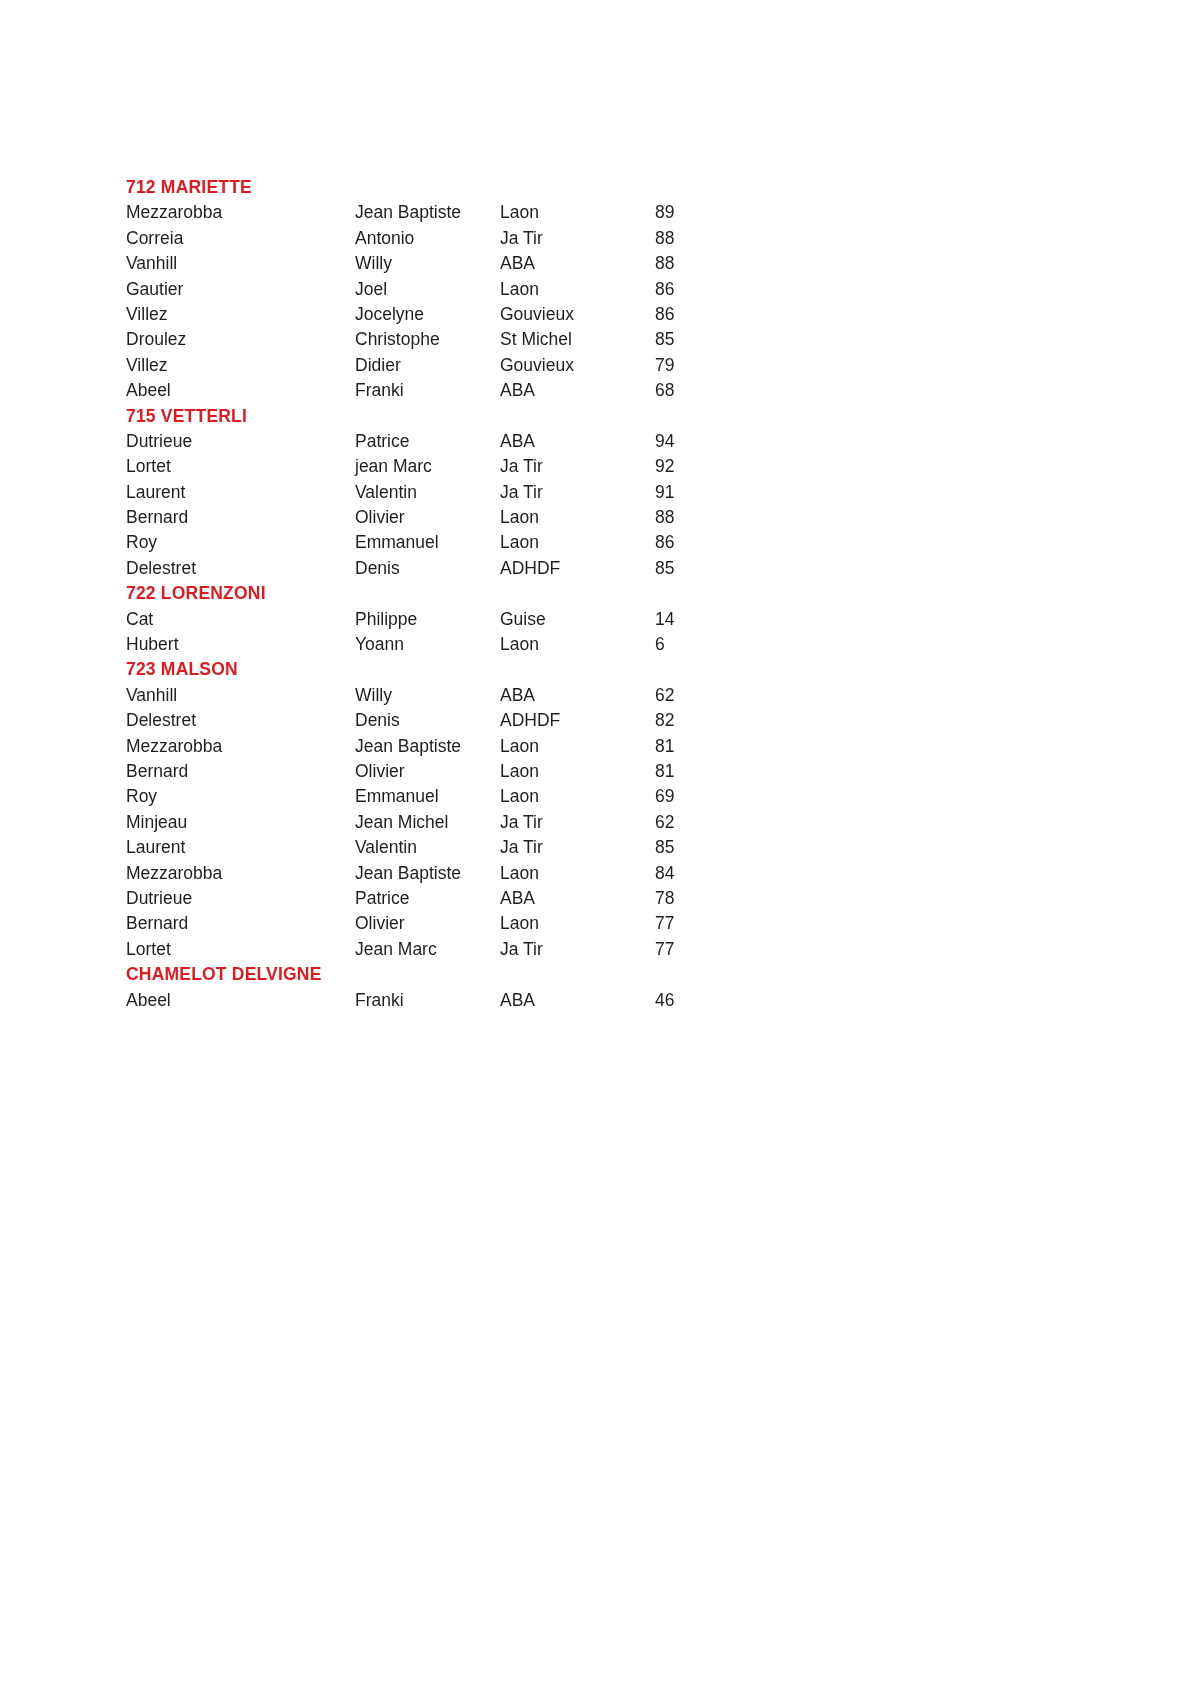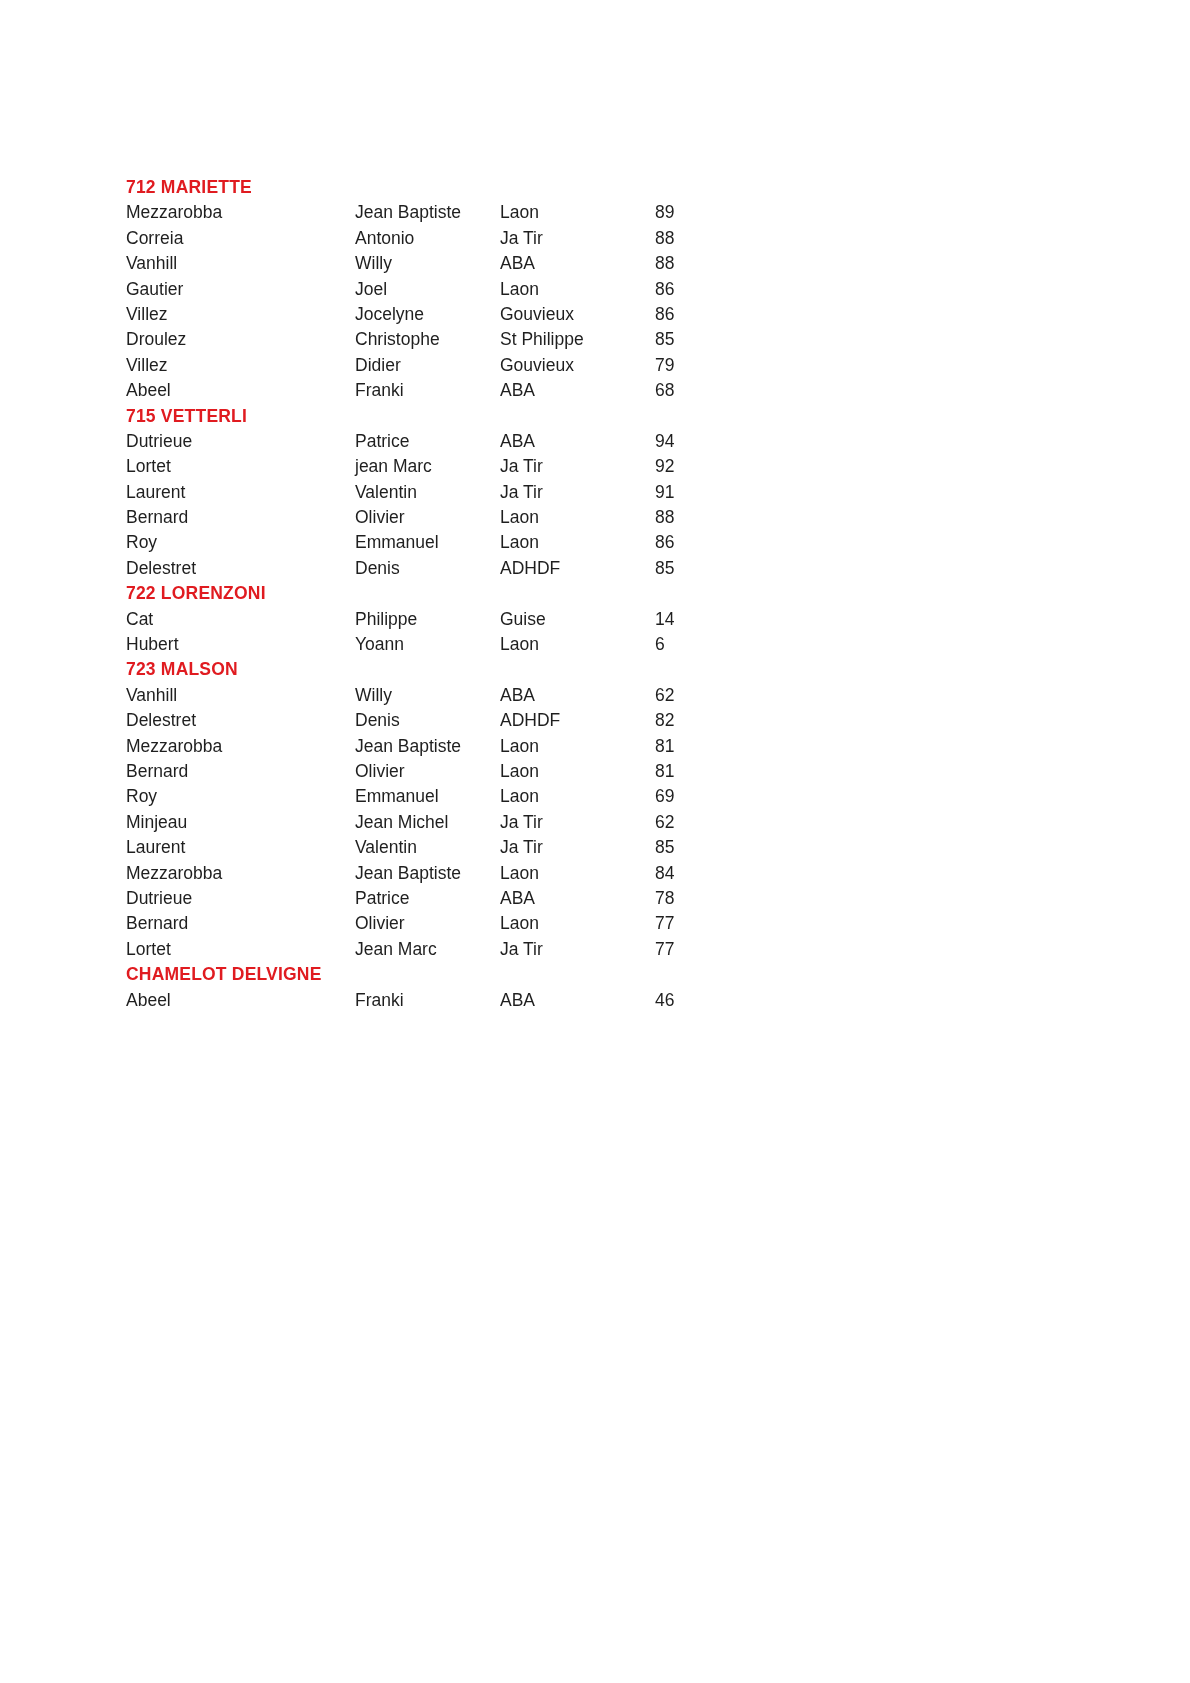--- a/index.html
+++ b/index.html
@@ -82,21 +82,21 @@
       </div>
       <div class="line row">
         <span class="cell c1">Villez</span>
         <span class="cell c2">Jocelyne</span>
         <span class="cell c3">Gouvieux</span>
         <span class="cell c4">86</span>
       </div>
       <div class="line row">
         <span class="cell c1">Droulez</span>
         <span class="cell c2">Christophe</span>
-        <span class="cell c3">St Philippe</span>
+        <span class="cell c3">St Michel</span>
         <span class="cell c4">85</span>
       </div>
       <div class="line row">
         <span class="cell c1">Villez</span>
         <span class="cell c2">Didier</span>
         <span class="cell c3">Gouvieux</span>
         <span class="cell c4">79</span>
       </div>
       <div class="line row">
         <span class="cell c1">Abeel</span>

